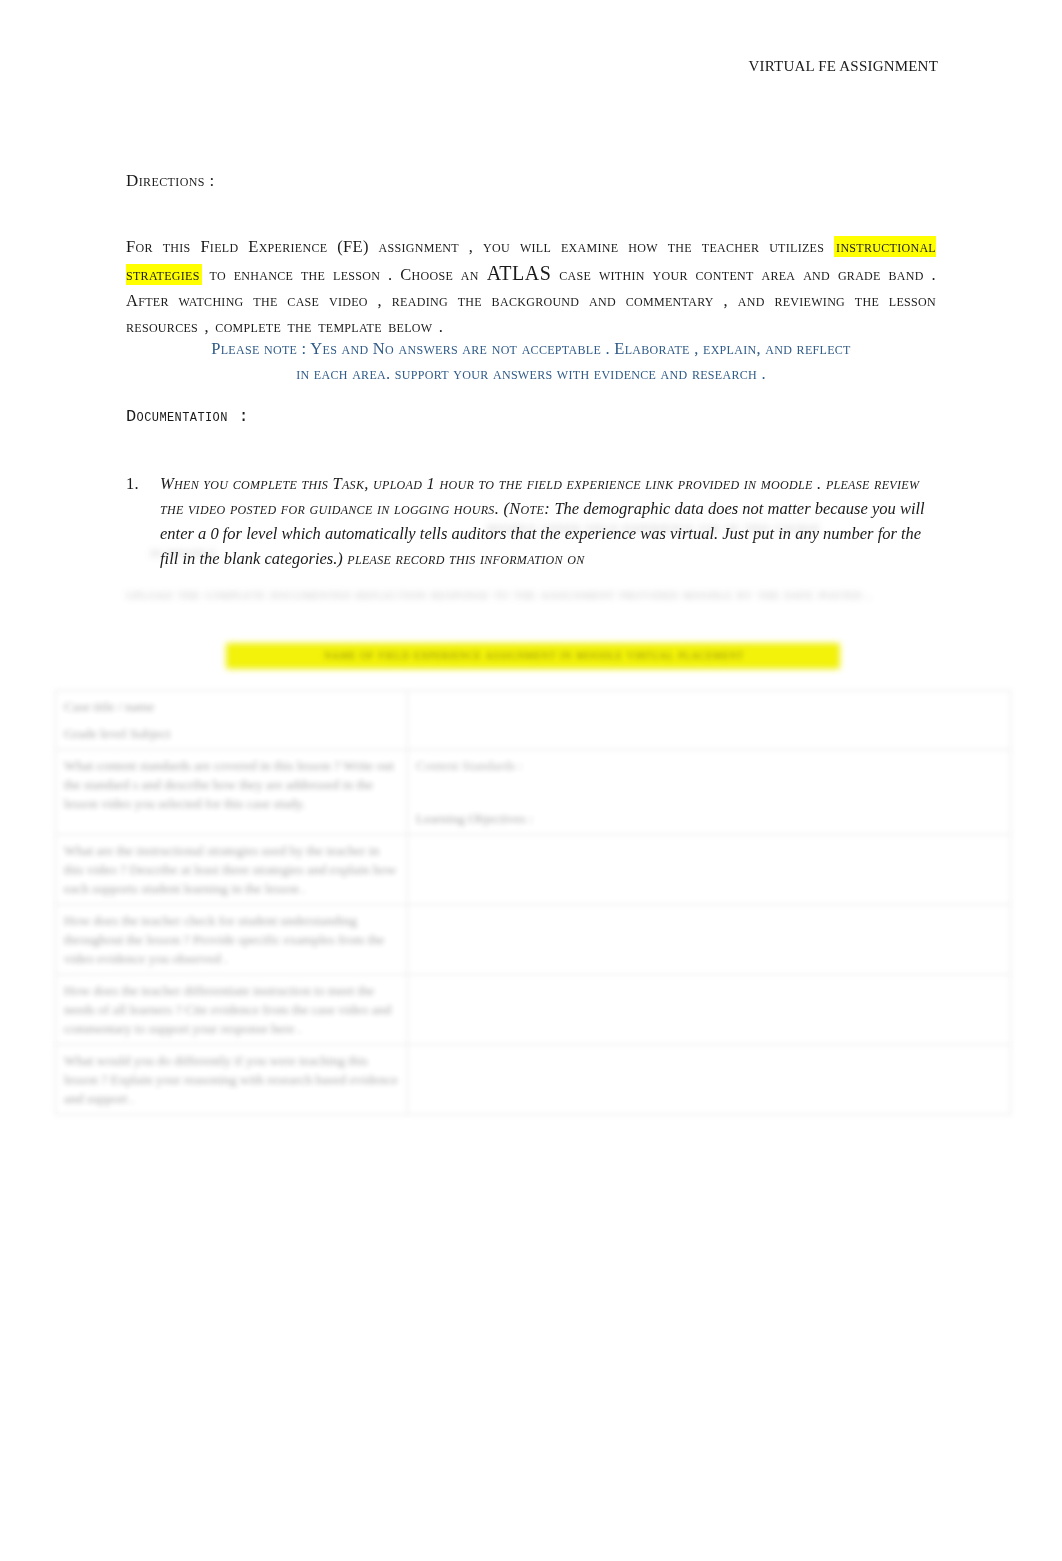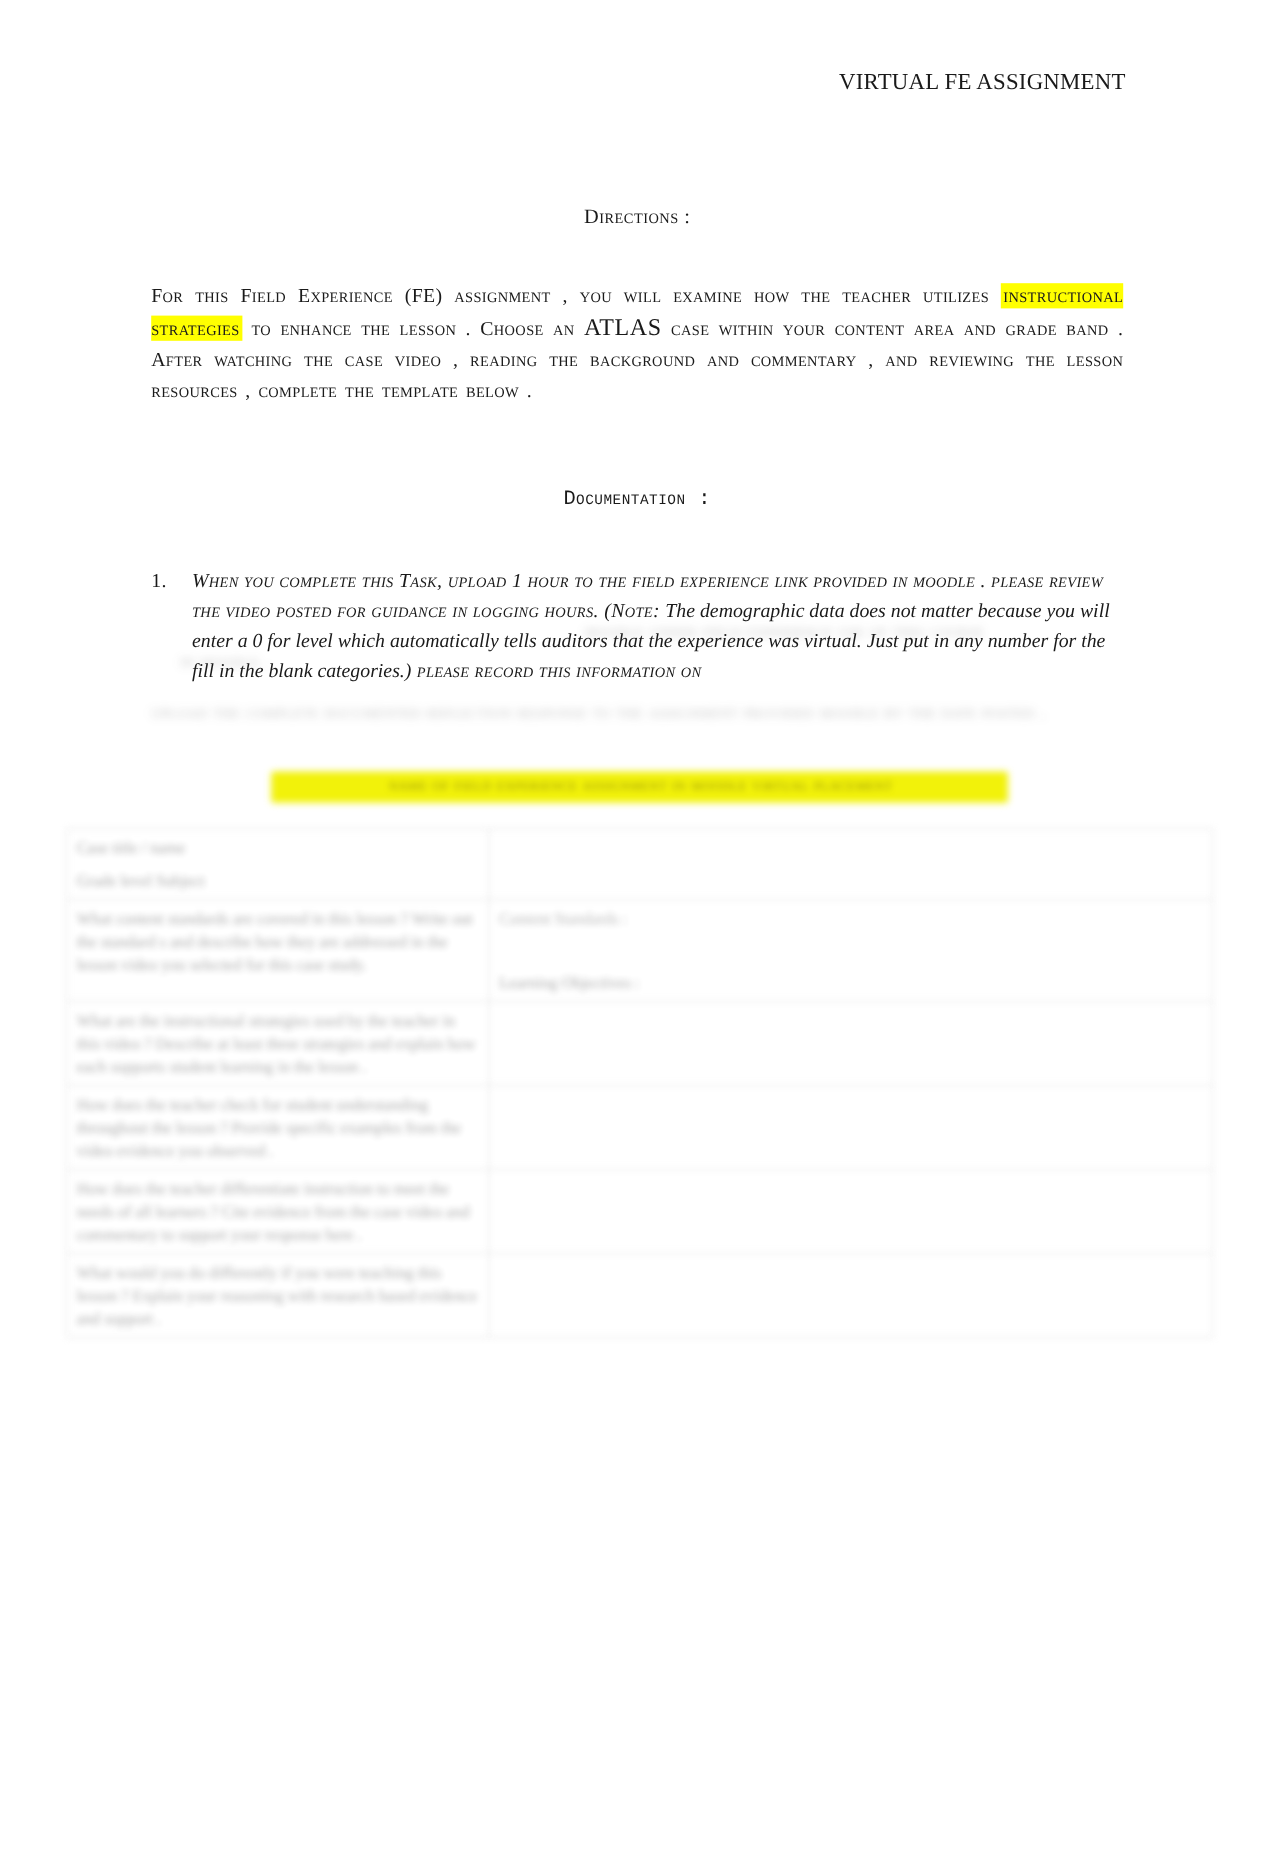--- a/index.html
+++ b/index.html
@@ -19,21 +19,21 @@
     position: absolute;
     inset: 0;
     background: #ffffff;
   }
 
   
   .running-header {
     position: absolute;
     top: 58px;
     right: 124px;
-    font-size: 19px;
+    font-size: 15px;
     letter-spacing: 0.2px;
     color: #1a1a1a;
     white-space: nowrap;
   }
 
   
   .doc-title {
     position: absolute;
     top: 124px;
     left: 0;
@@ -58,21 +58,20 @@
 
   .sc {
     font-variant: small-caps;
     letter-spacing: 0.3px;
     margin-top: 44px;
   }
   .heading-sc {
     font-variant: small-caps;
     font-size: 17px;
     letter-spacing: 0.4px;
-    text-align: center;
   }
 
   
   #directions-heading { top: 168px; }
   #directions-body {
     top: 190px;
     text-align: justify;
     text-align-last: left;
     word-spacing: 2px;
   }
@@ -214,20 +213,24 @@
 
   <div class="running-header">VIRTUAL FE ASSIGNMENT</div>
 
 
   <div class="block heading-sc" id="directions-heading">Directions :</div>
 
   <div class="block sc" id="directions-body">
     <span>For this Field Experience  (FE) assignment , you will  examine how  the teacher  utilizes </span><span class="hl-yellow">instructional  strategies</span><span> to enhance  the  lesson . Choose    an  </span><span class="big-caps">ATLAS</span><span>  case  within   your  content   area  and  grade  band . After  watching    the  case  video , reading   the  background    and commentary  , and reviewing   the  lesson  resources  , complete  the  template   below .</span>
   </div>
 
+  <div class="block" id="please-note">
+    <div>Please  note :  Yes and No  answers  are not  acceptable . Elaborate ,  explain,  and reflect</div>
+    <div>in each  area. support   your  answers  with  evidence  and research .</div>
+  </div>
 
   <div class="block heading-sc" id="documentation-heading">Documentation  :</div>
 
   <div class="block" id="documentation-list">
     <div class="doc-item">
       <div class="doc-num sc">1.</div>
       <div class="doc-text sc">
         <span>When you complete   this Task, upload  1 </span><span>hour  to the  field  experience   link provided  in moodle . please  review  the  video posted  for guidance  in logging  hours. (Note: </span><span class="plain">The demographic data does not matter because you will enter a 0 for level which automatically tells auditors that the experience was virtual. Just put in any number for the fill in the blank categories.)</span>
         <span>please  record  this information   on </span>
       </div>

